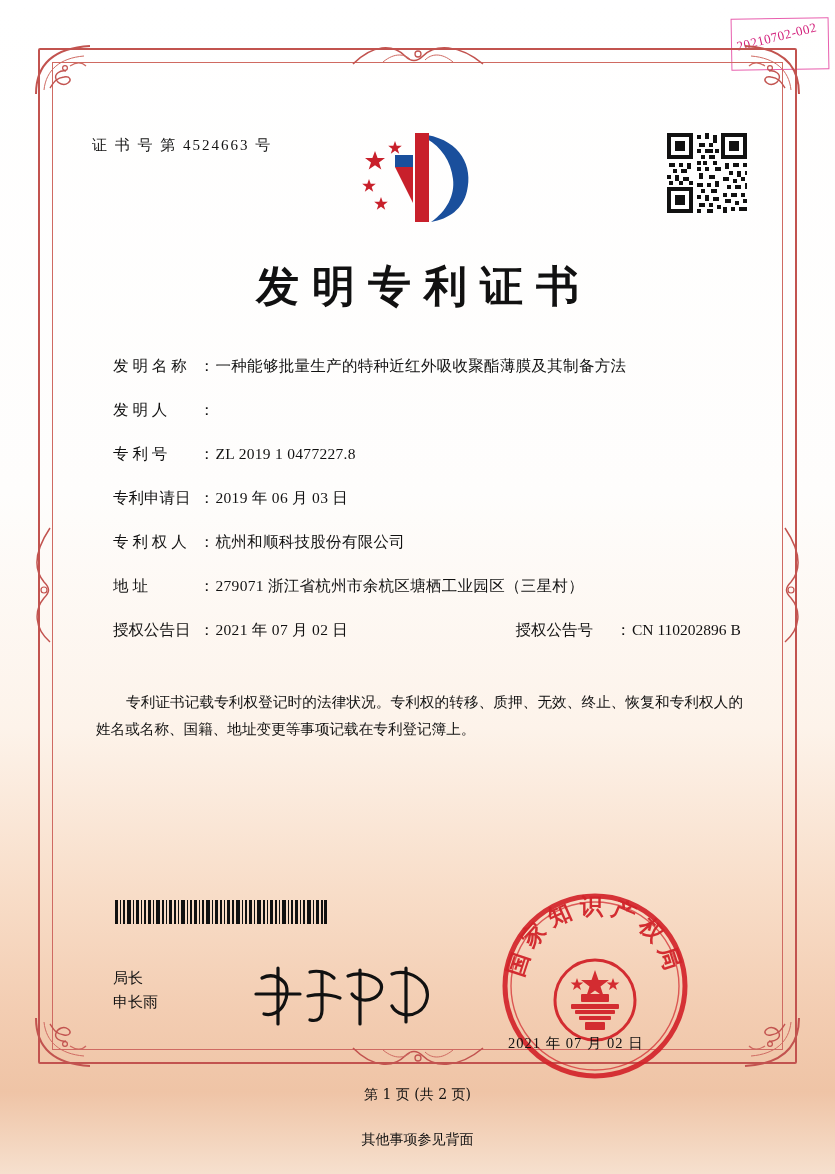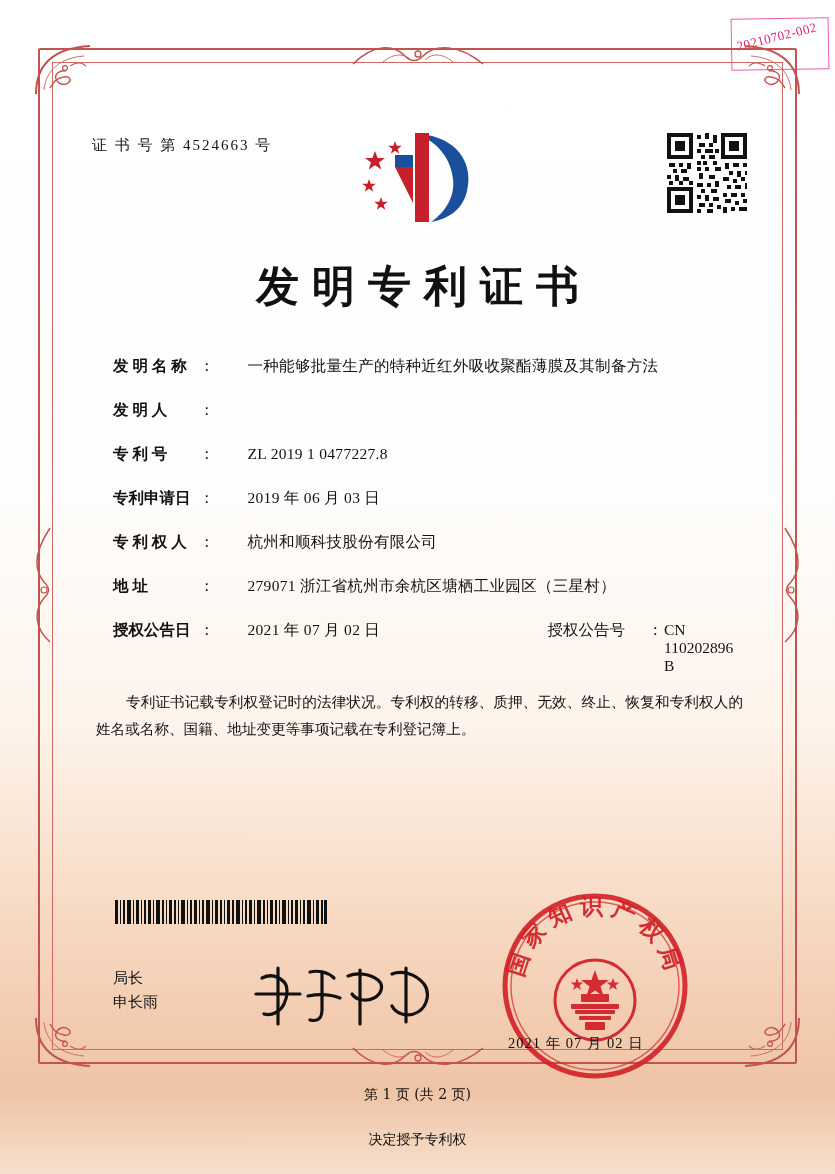--- a/index.html
+++ b/index.html
@@ -148,24 +148,23 @@
     font-family: "Liberation Serif", serif;
     color: #111;
   }
   .field-label {
     width: 86px;
     flex: 0 0 86px;
     display: flex;
     justify-content: space-between;
     letter-spacing: 0;
     white-space: nowrap;
-    font-weight: bold;
   }
   .field-sep { margin: 0 1px 0 0; }
-  .field-value { flex: 1; letter-spacing: 0.3px; margin-left: 32px; }
+  .field-value { flex: 1; letter-spacing: 0.3px; }
   .field-row.split .field-value { flex: 0 0 auto; width: 300px; }
   .field-label2 {
     width: 100px;
     flex: 0 0 100px;
     display: flex;
     justify-content: space-between;
     white-space: nowrap;
   }
   .field-value2 { flex: 1; }
 
@@ -587,15 +586,15 @@
           <rect x="82" y="128" width="32" height="4" rx="1"></rect>
           <rect x="84" y="106" width="28" height="8" rx="1"></rect>
           <rect x="88" y="134" width="20" height="8" rx="1"></rect>
         </g>
       </g>
     </svg>
   </div>
   <div class="seal-date">2021 年 07 月 02 日</div>
 
   <div class="page-no">第 1 页 (共 2 页)</div>
-  <div class="footer-note">决定授予专利权</div>
+  <div class="footer-note">其他事项参见背面</div>
 
 </div>
 
 </body></html>

